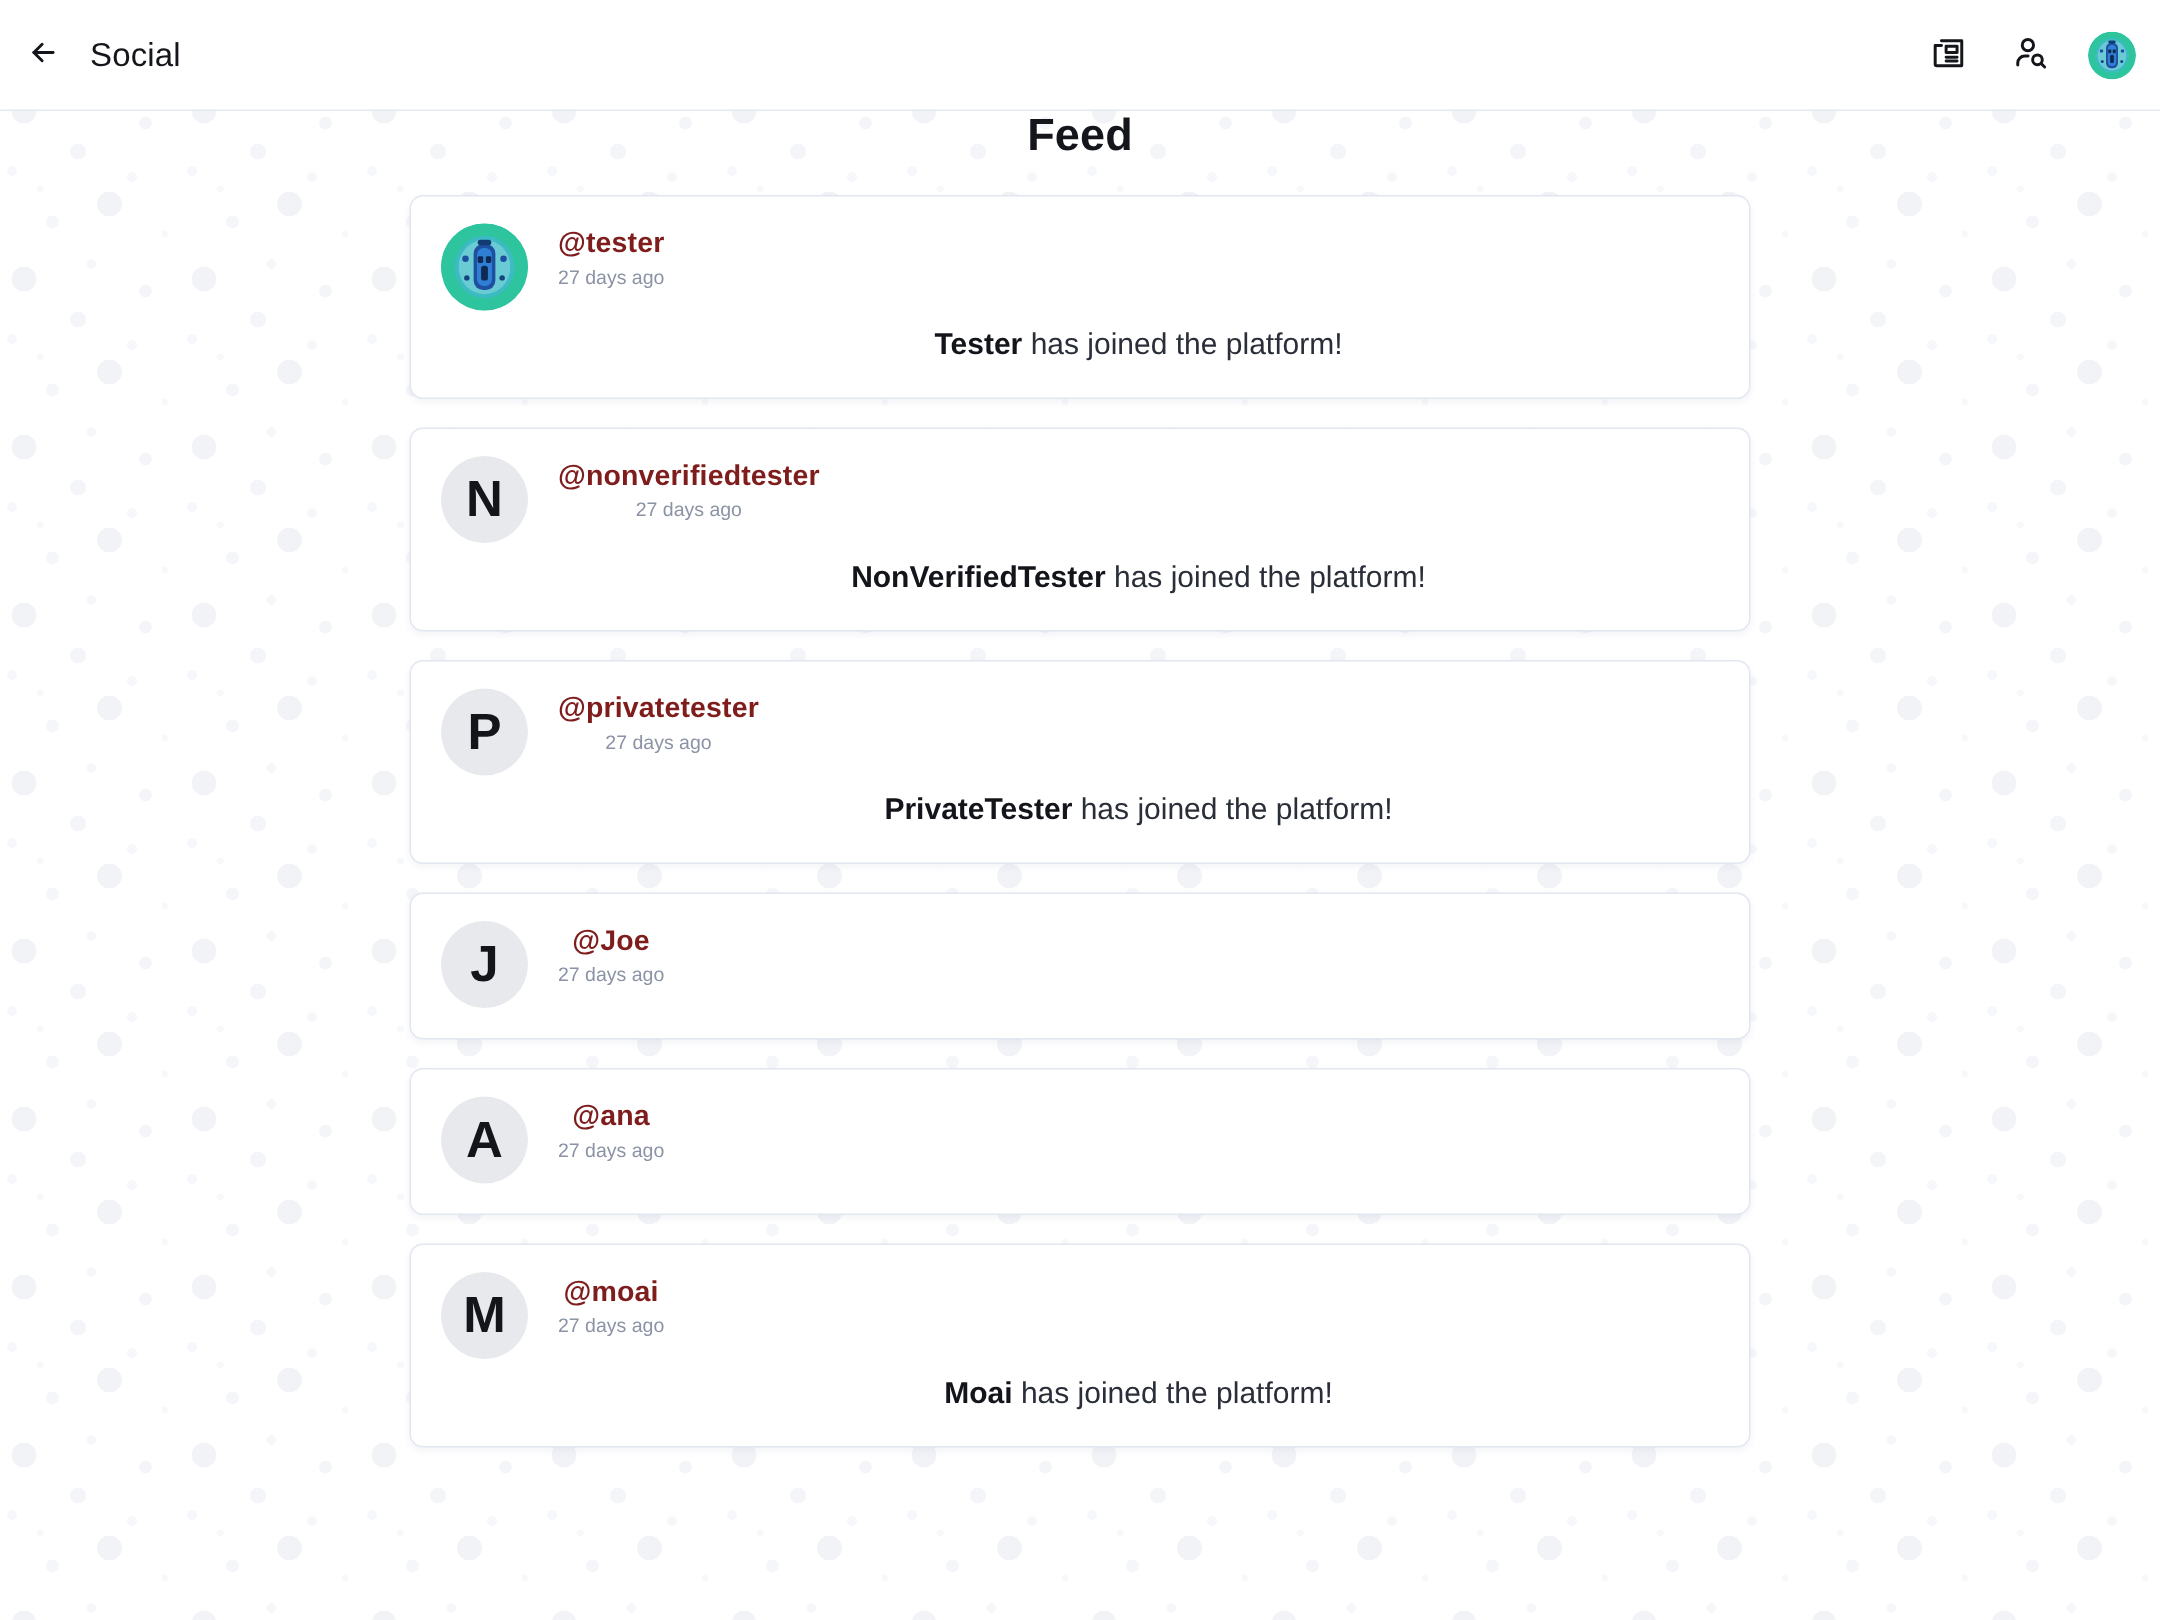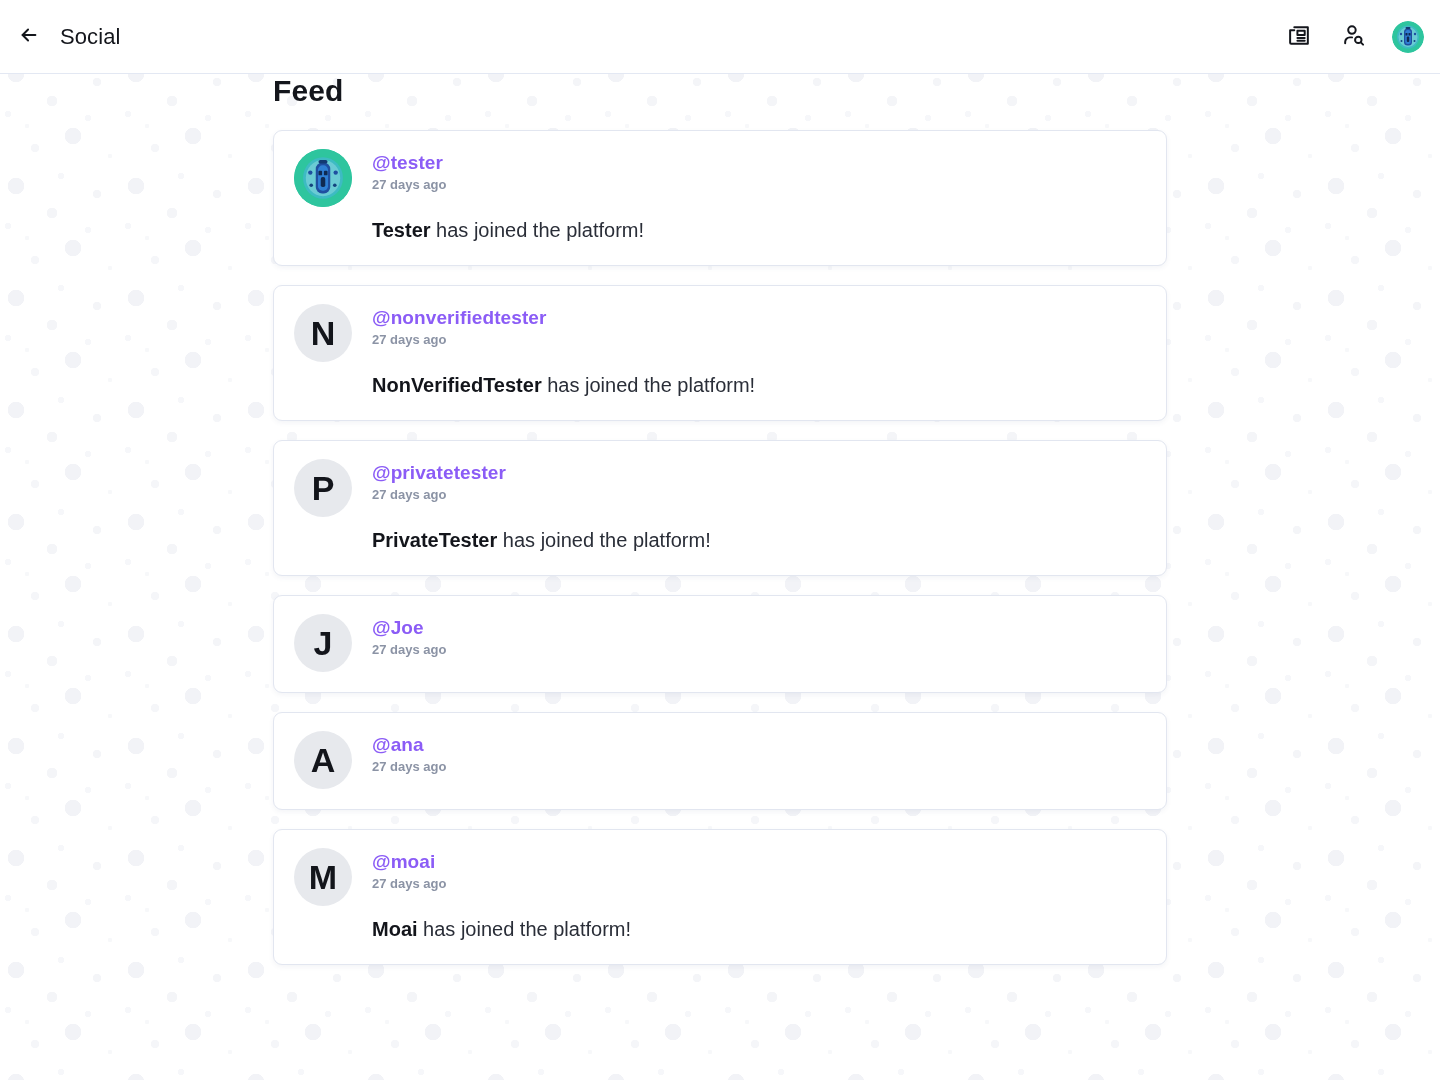--- a/index.html
+++ b/index.html
@@ -95,20 +95,21 @@
   }
 
   
   .content {
     position: absolute;
     left: 0; top: 56px;
     width: 1440px;
     height: 1024px;
     z-index: 1;
     overflow: hidden;
+    text-align: center;
   }
   .feed-wrap {
     width: 894px;
     margin: 0 auto;
     padding-top: 18px;
   }
   .page-title {
     font-size: 30px;
     font-weight: 600;
     color: #14161c;
@@ -154,30 +155,29 @@
     user-select: none;
   }
   .avatar img, .avatar svg { display: block; }
   .post-meta {
     padding-top: 3px;
     min-width: 0;
   }
   .handle {
     font-size: 19px;
     font-weight: 700;
-    color: #8b5cf6;
+    color: #7f1d1d;
     line-height: 1.15;
     letter-spacing: 0.1px;
   }
   .timestamp {
     font-size: 13px;
     color: #8b93a5;
     margin-top: 3px;
     line-height: 1.2;
-    font-weight: bold;
   }
   .post-body {
     margin-top: 9px;
     margin-left: 78px;
     font-size: 20px;
     color: #2a2e38;
     line-height: 1.45;
   }
   .post-body b {
     font-weight: 700;

